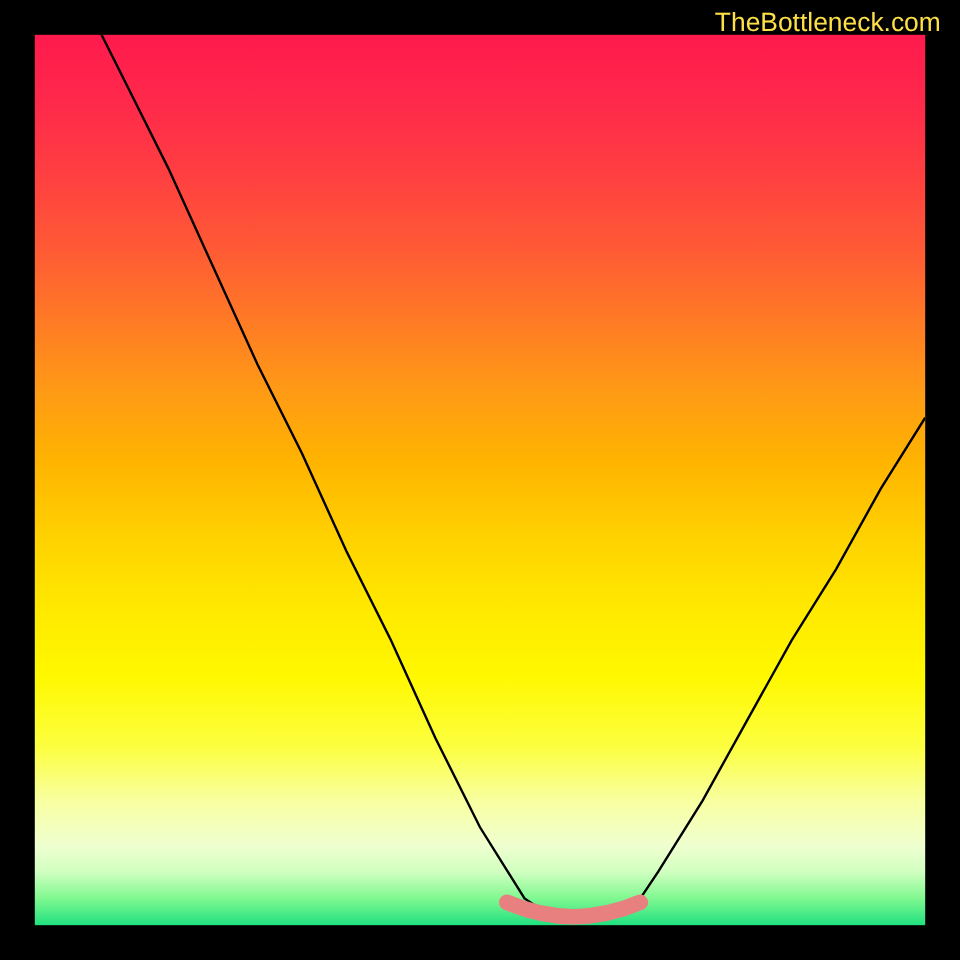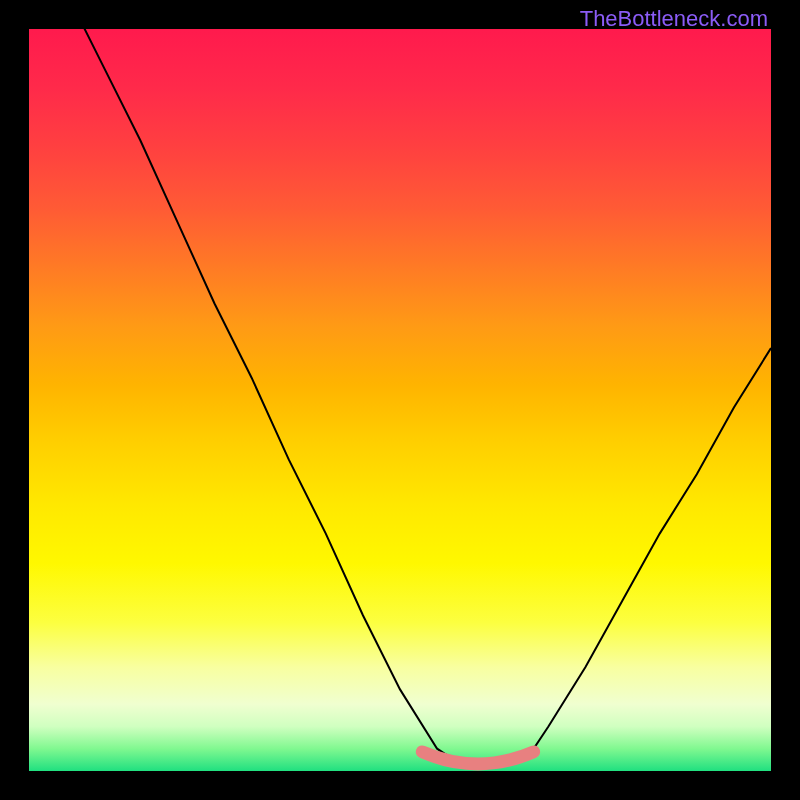--- a/index.html
+++ b/index.html
@@ -38,24 +38,24 @@
   .curve-svg {
     position: absolute;
     left: 0;
     top: 0;
     width: 742px;
     height: 742px;
   }
   .attribution {
     position: absolute;
     top: 6px;
-    right: 32px;
+    right: 16px;
     font-family: Arial, Helvetica, sans-serif;
     font-size: 22px;
-    color: #8b5cf6;
+    color: #fde047;
     font-weight: 400;
   }
 </style>
 </head>
 <body>
 
 <div class="chart-container">
   <div class="plot-area">
     <svg class="curve-svg" viewBox="0 0 742 742" preserveAspectRatio="none">
       <path id="bottleneck-curve" fill="none" stroke="#000" stroke-width="2" d="M0.0 -111.3 L37.1 -37.1 L74.2 37.1 L111.3 111.3 L148.4 192.9 L185.5 274.5 L222.6 348.7 L259.7 430.4 L296.8 504.6 L333.9 586.2 L371.0 660.4 L408.1 719.7 L430.4 734.6 L445.2 738.3 L460.0 738.3 L482.3 734.6 L504.6 719.7 L519.4 697.5 L556.5 638.1 L593.6 571.3 L630.7 504.6 L667.8 445.2 L704.9 378.4 L742.0 319.1"></path>

